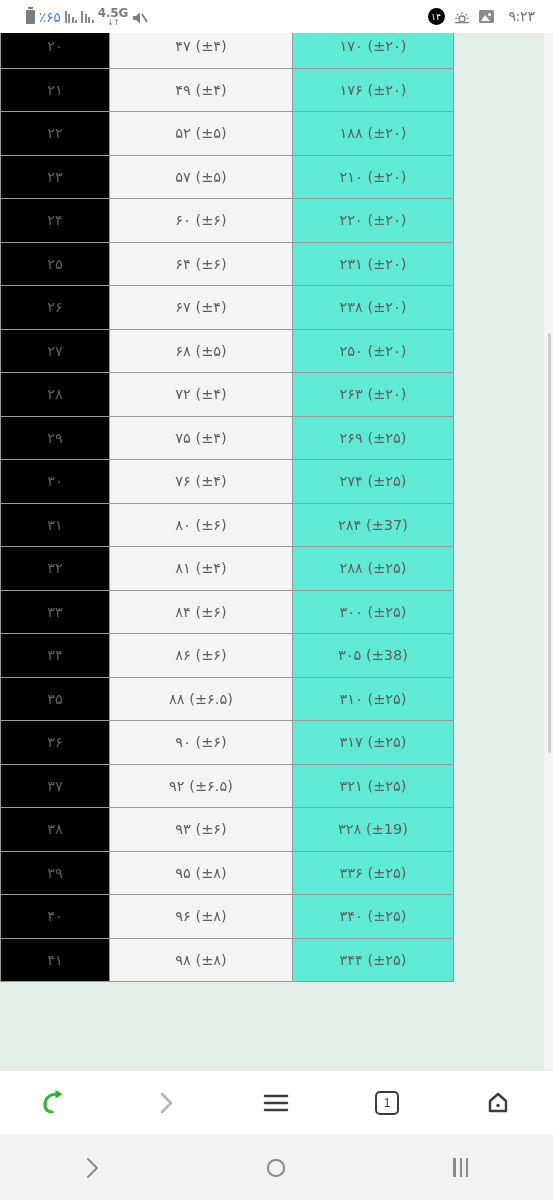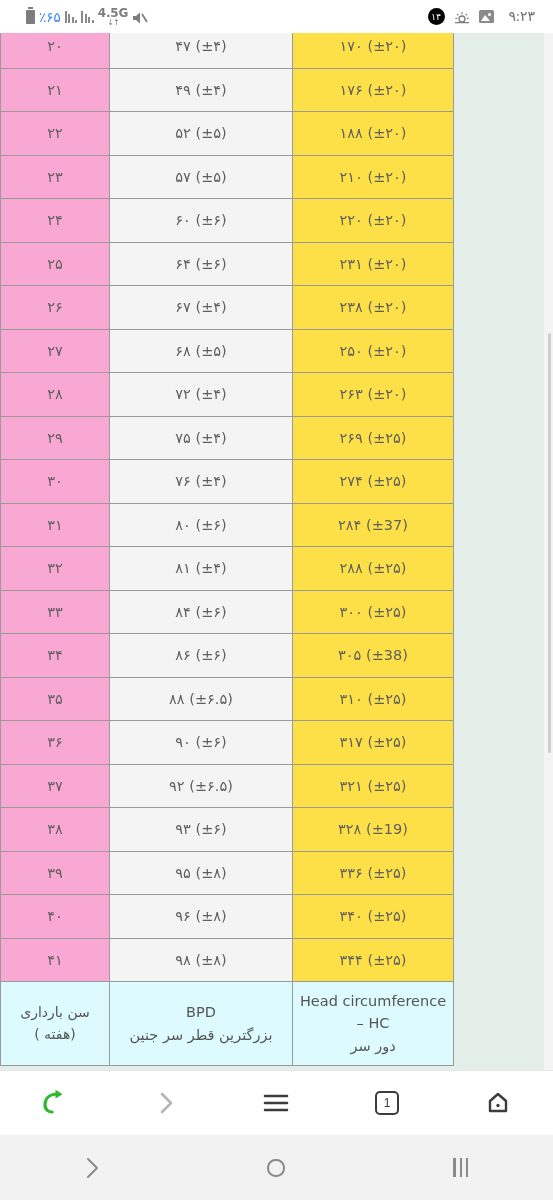--- a/index.html
+++ b/index.html
@@ -96,23 +96,23 @@
     height: 43.5px;
     font-size: 14.5px;
     color: #5f5f5f;
     font-family: "DejaVu Sans", "Liberation Sans", sans-serif;
     padding: 2px 4px;
   }
   col.c-week { width: 109px; }
   col.c-bpd  { width: 183px; }
   col.c-hc   { width: 161px; }
 
-  td.week { background: #f9a8d4; }
+  td.week { background: #000000; }
   td.bpd  { background: #f4f4f4; }
-  td.hc   { background: #fde047; }
+  td.hc   { background: #5eead4; }
 
   tr.headrow td {
     background: #ddfbff;
     height: 84px;
     font-size: 14.5px;
     line-height: 1.55;
     color: #555555;
   }
   tr.headrow td.week { font-size: 14px; }
   .lat { direction: ltr; display: block; }
@@ -301,33 +301,20 @@
           <tr>
             <td class="hc">(±۲۵) ۳۴۰</td>
             <td class="bpd">(±۸) ۹۶</td>
             <td class="week">۴۰</td>
           </tr>
           <tr>
             <td class="hc">(±۲۵) ۳۴۴</td>
             <td class="bpd">(±۸) ۹۸</td>
             <td class="week">۴۱</td>
           </tr>
-          <tr class="headrow">
-            <td class="hc">
-              <span class="lat">Head circumference – HC</span>
-              <span class="fa">دور سر</span>
-            </td>
-            <td class="bpd">
-              <span class="lat">BPD</span>
-              <span class="fa">بزرگترین قطر سر جنین</span>
-            </td>
-            <td class="week">
-              <span class="fa">سن بارداری (هفته )</span>
-            </td>
-          </tr>
         </tbody>
     </table>
 
     <div class="scrollstrip"></div>
   </div>
 
   <div class="browserbar">
     <div class="bb-btn">
       <svg width="34" height="30" viewBox="0 0 34 30" aria-hidden="true">
         <path d="M20 6 C10 6 7 12 7 17 C7 22 11 24 14 24" stroke="#2eb82e" stroke-width="3.2" fill="none" stroke-linecap="round"></path>

